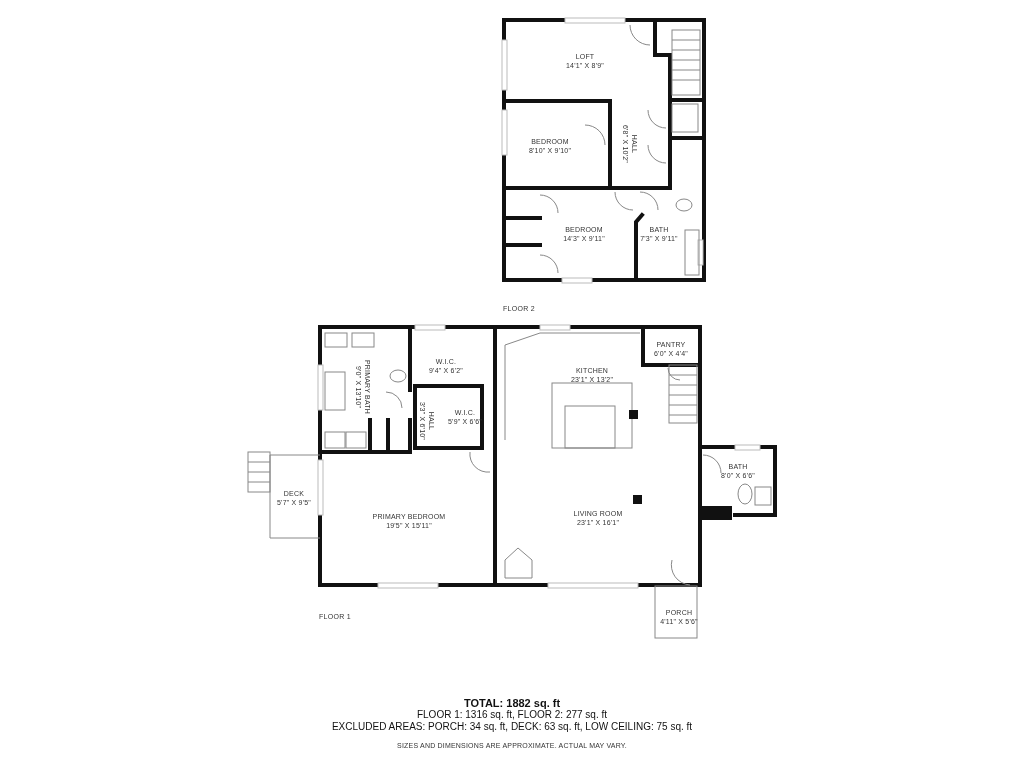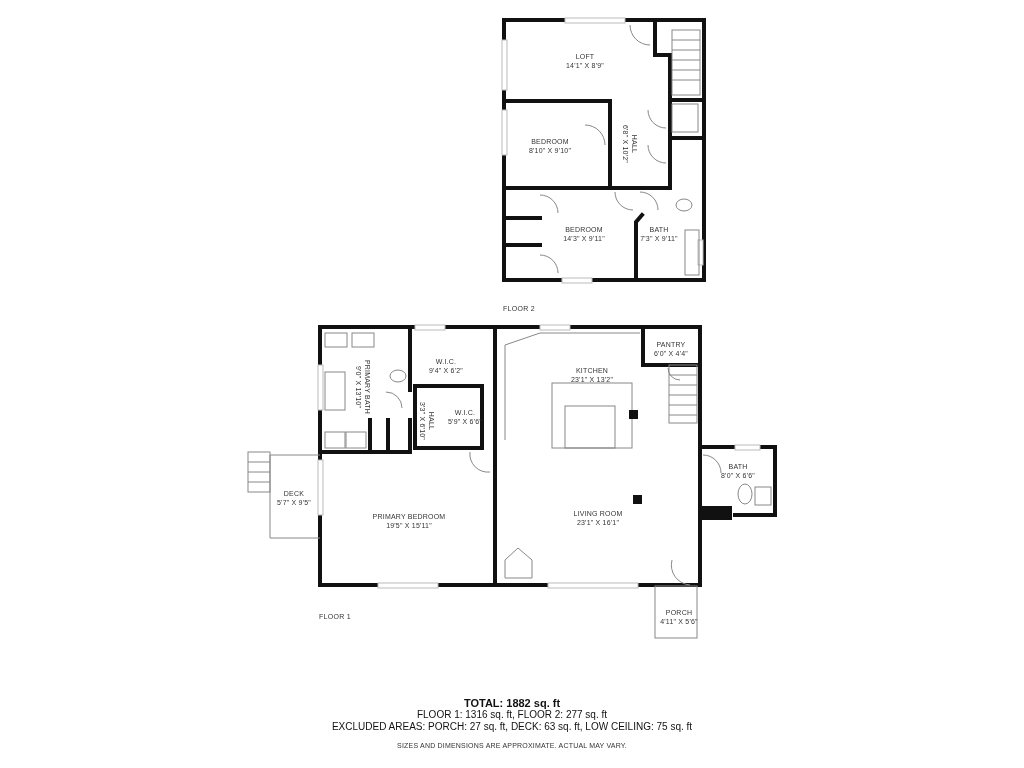--- a/index.html
+++ b/index.html
@@ -192,14 +192,14 @@
   <span>8'0" X 6'6"</span>
 </div>
 <div class="lbl" style="left:679px;top:608px">
   <span>PORCH</span>
   <span>4'11" X 5'6"</span>
 </div>
 <div class="floor-lbl" style="left:319px;top:613px">FLOOR 1</div>
 
 <div class="footer f-total">TOTAL: 1882 sq. ft</div>
 <div class="footer f-floors">FLOOR 1: 1316 sq. ft, FLOOR 2: 277 sq. ft</div>
-<div class="footer f-excl">EXCLUDED AREAS: PORCH: 27 sq. ft, DECK: 63 sq. ft, LOW CEILING: 75 sq. ft</div>
+<div class="footer f-excl">EXCLUDED AREAS: PORCH: 34 sq. ft, DECK: 63 sq. ft, LOW CEILING: 75 sq. ft</div>
 <div class="footer f-note">SIZES AND DIMENSIONS ARE APPROXIMATE. ACTUAL MAY VARY.</div>
 
 </body></html>

